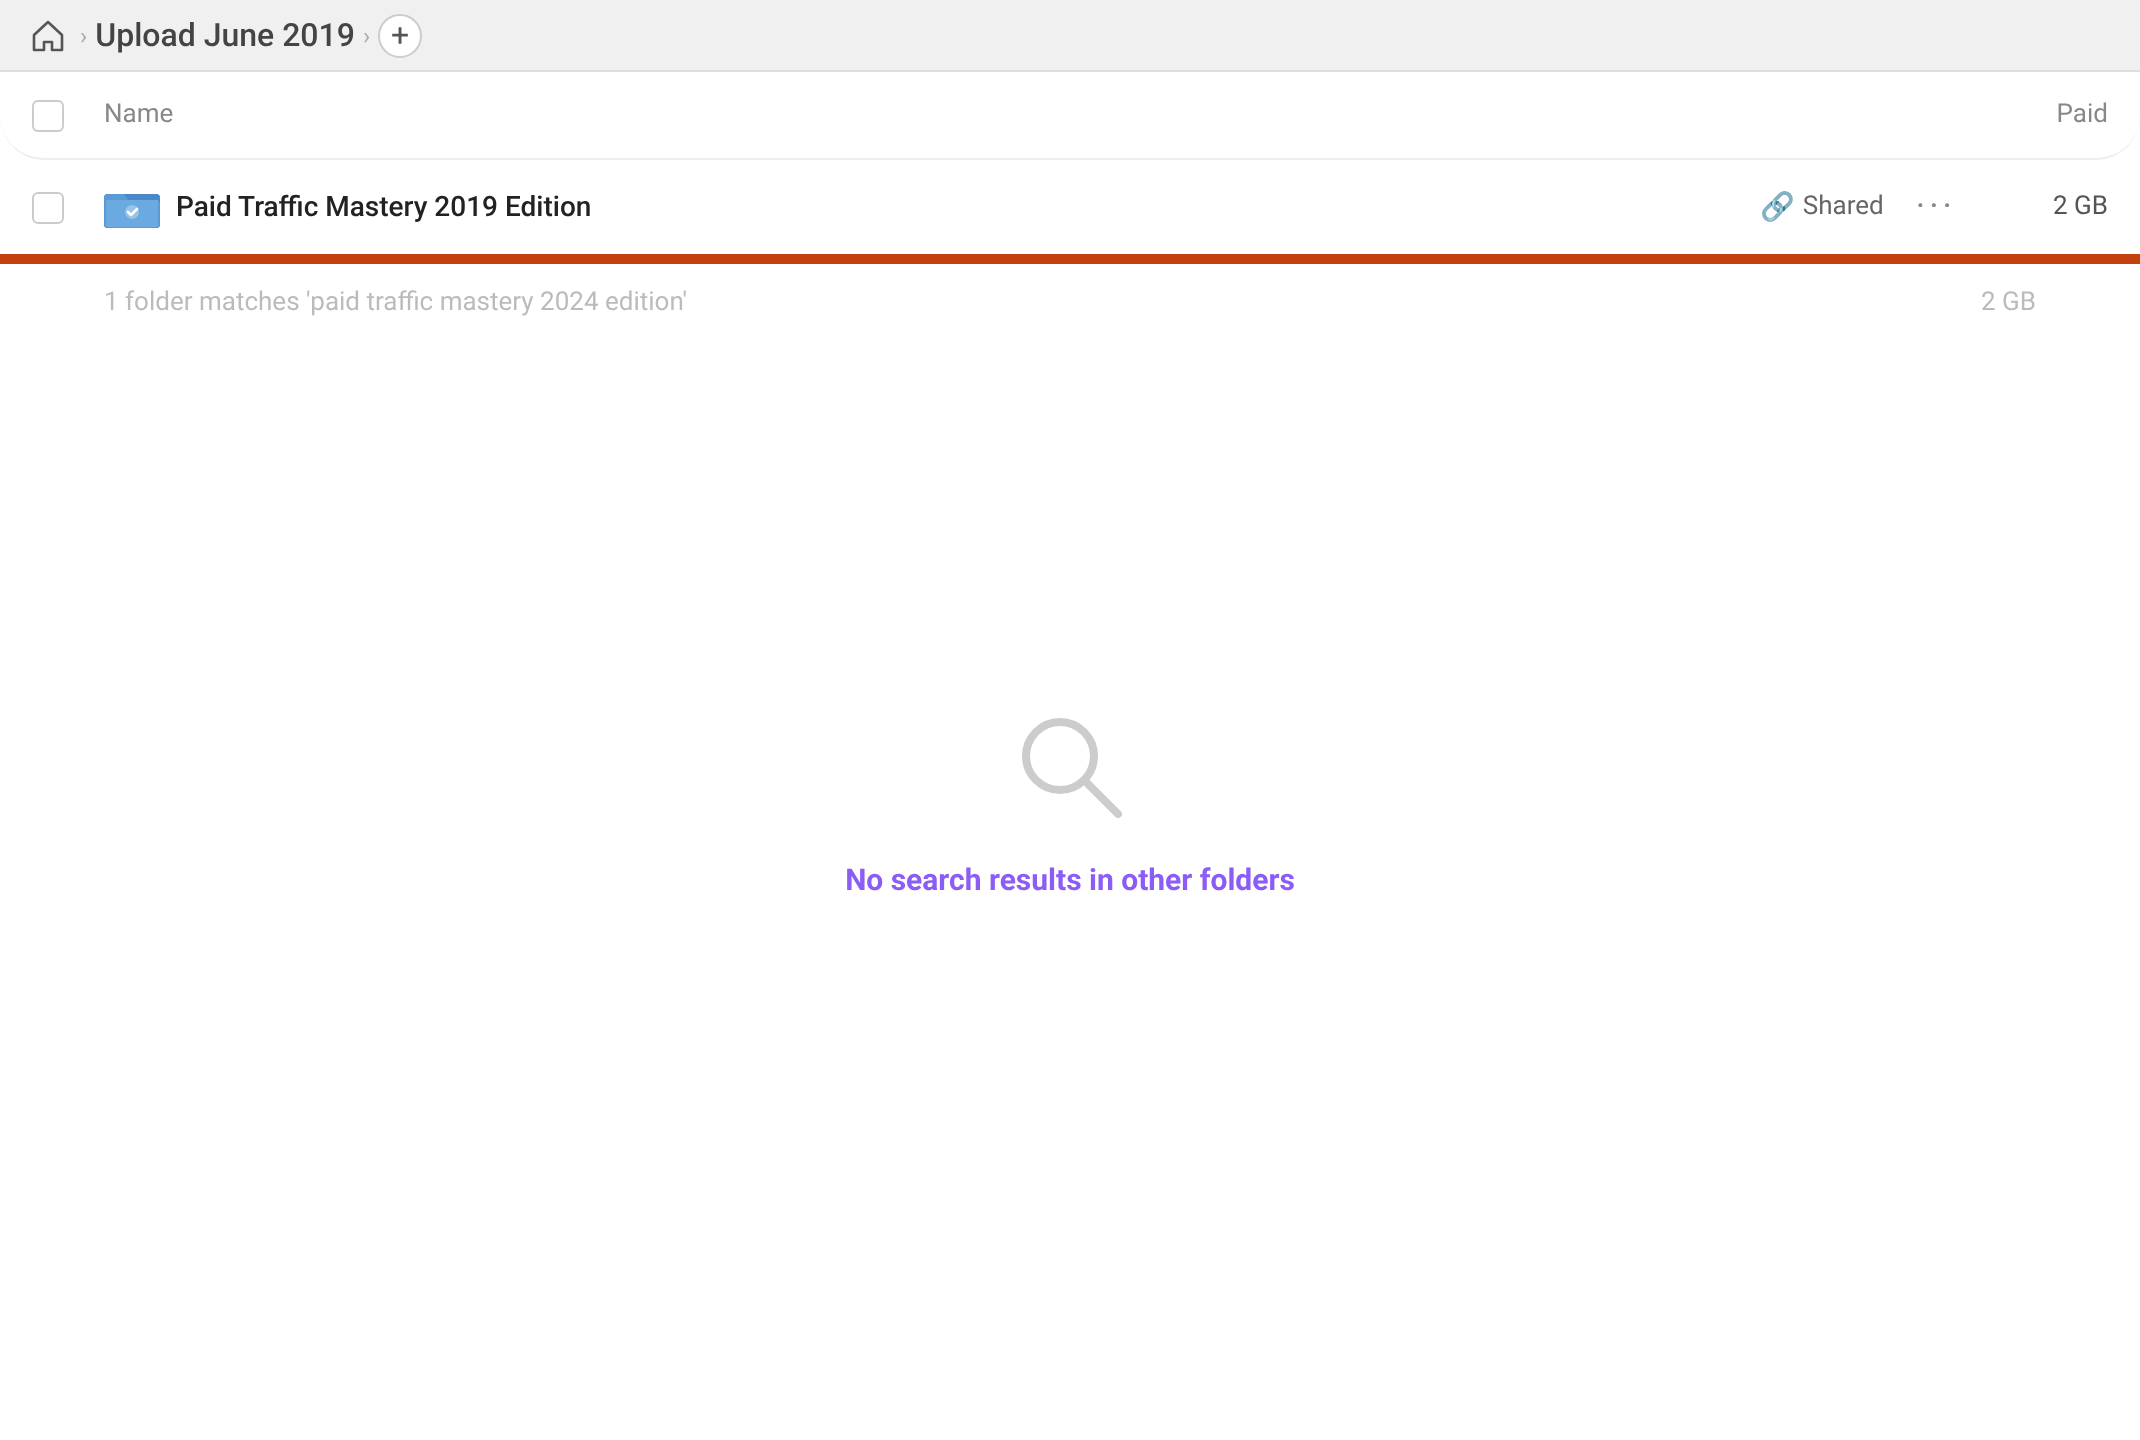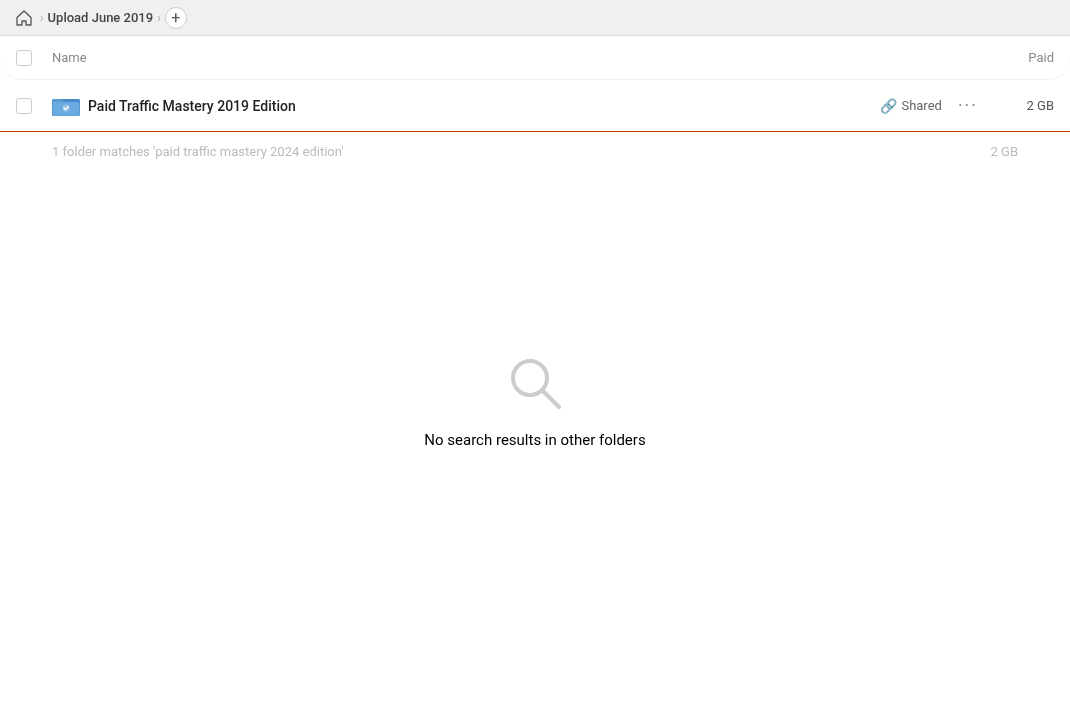--- a/index.html
+++ b/index.html
@@ -38,21 +38,21 @@
       color: #555;
       flex-shrink: 0;
     }
 
     .breadcrumb-arrow {
       color: #aaa;
       font-size: 12px;
     }
 
     .breadcrumb-text {
-      font-size: 13px;
+      font-size: 16px;
       color: #444;
       font-weight: 500;
     }
 
     .add-btn {
       display: flex;
       align-items: center;
       justify-content: center;
       width: 22px;
       height: 22px;
@@ -95,21 +95,21 @@
     .size-col {
       text-align: right;
       min-width: 80px;
     }
 
     .file-row {
       display: flex;
       align-items: center;
       padding: 0 16px;
       height: 52px;
-      border-bottom: 1px solid #c2410c;
+      border-bottom: 5px solid #c2410c;
       cursor: pointer;
     }
 
     .file-icon {
       width: 36px;
       flex-shrink: 0;
       display: flex;
       align-items: center;
     }
 
@@ -174,22 +174,23 @@
       margin-top: 180px;
     }
 
     .search-icon-large {
       width: 64px;
       height: 64px;
       margin-bottom: 16px;
     }
 
     .empty-text {
-      color: #000000;
+      color: #8b5cf6;
       font-size: 15px;
+      font-weight: bold;
     }
 
     .checkbox {
       width: 16px;
       height: 16px;
       border: 1.5px solid #ccc;
       border-radius: 3px;
       background: white;
     }
   </style>

